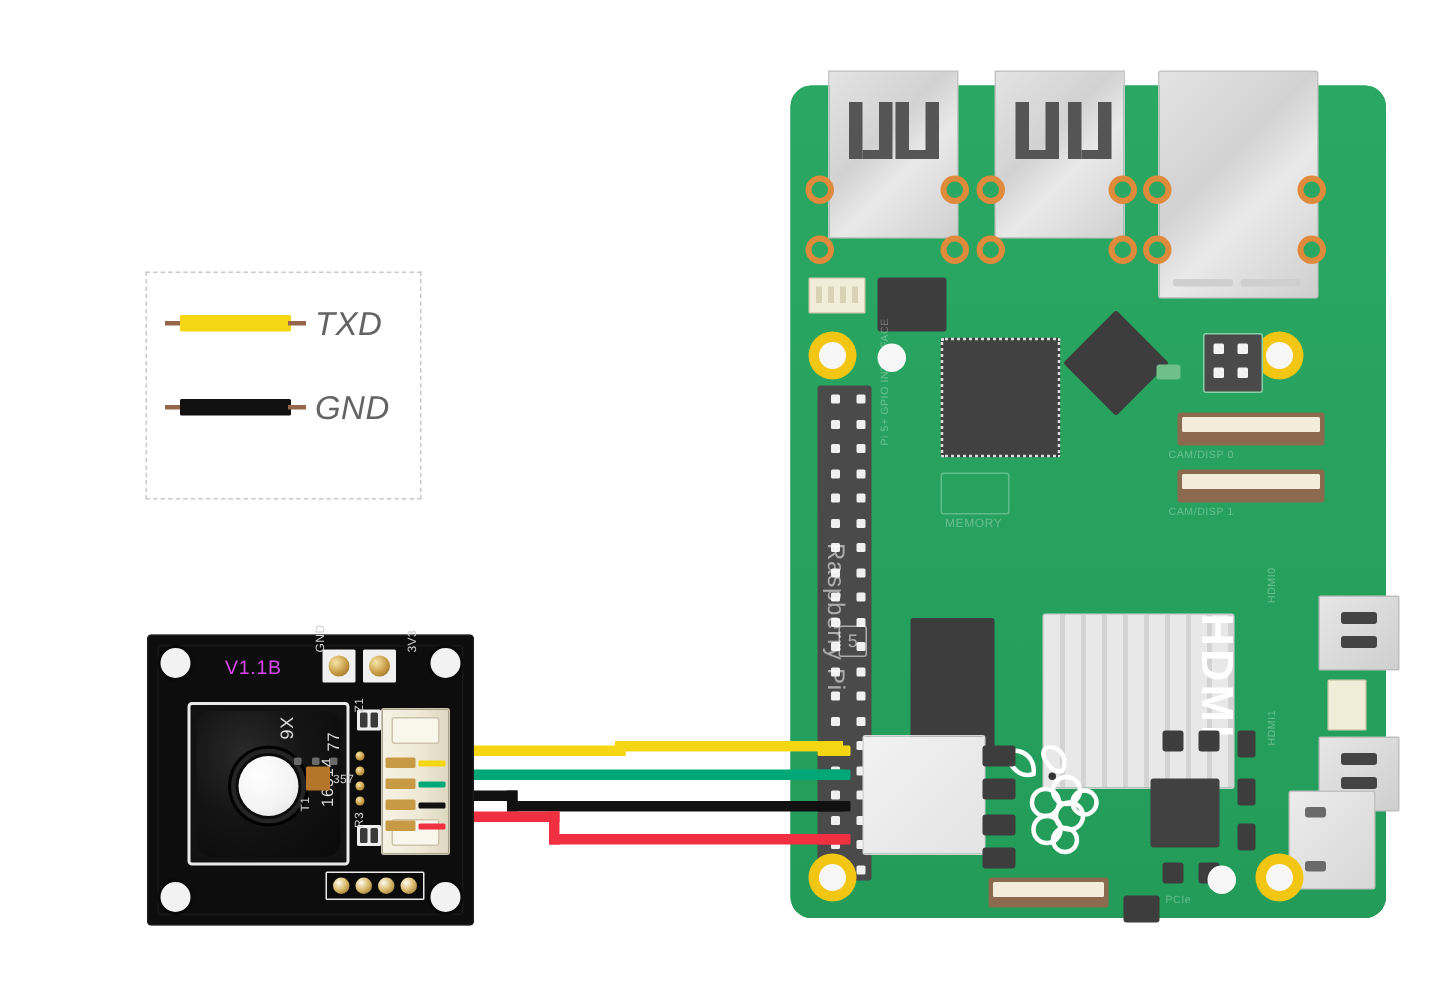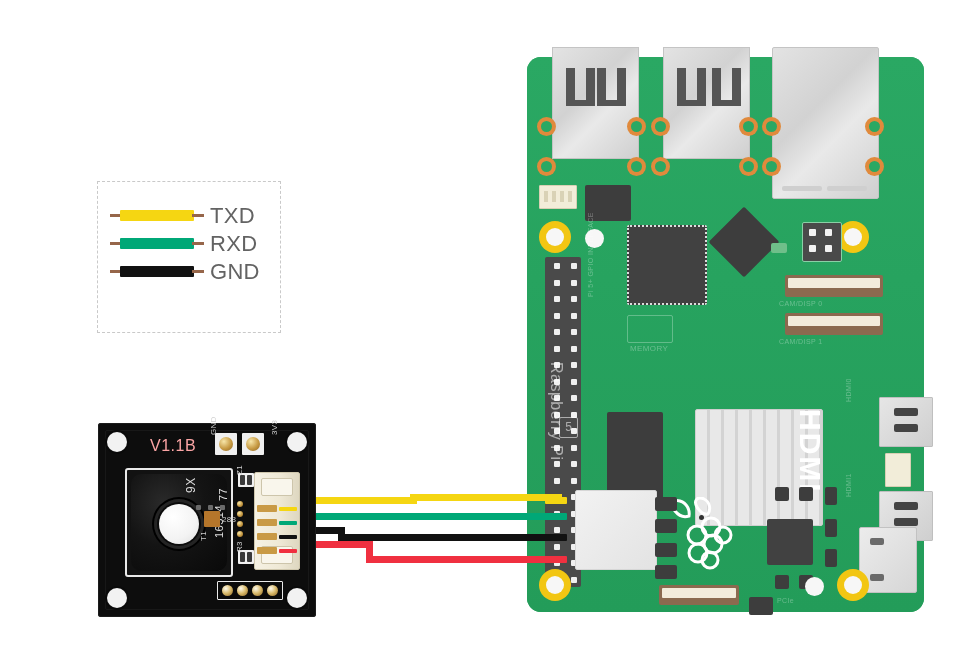--- a/index.html
+++ b/index.html
@@ -18,42 +18,42 @@
   .legend-row .stub{
     position:absolute;top:12px;height:3px;background:#96664a;
   }
   .legend-row .stub.l{left:12px;width:12px;}
   .legend-row .stub.r{left:94px;width:12px;}
   .legend-row .wire{
     position:absolute;left:22px;top:8px;width:74px;height:11px;border-radius:1px;
   }
   .legend-row .lbl{
     position:absolute;left:112px;top:2px;font-size:22px;color:#636363;
-    letter-spacing:.3px;line-height:24px;white-space:nowrap;
+    letter-spacing:.3px;line-height:24px;white-space:nowrap;font-style:italic;
   }
 
   
   .wseg{position:absolute;}
 
   
   #sensor{
     position:absolute;left:98px;top:423px;width:218px;height:194px;
     background:#0d0d0d;border-radius:3px;
     box-shadow:inset 0 0 0 1px #1c1c1c;
   }
   #sensor .inner-trace{
     position:absolute;left:7px;top:7px;right:7px;bottom:7px;
     border:1px solid #181818;border-radius:2px;
   }
   .mhole{position:absolute;width:20px;height:20px;border-radius:50%;
     background:#f2f2f2;box-shadow:0 0 0 2px #0a0a0a;}
   .mh-tl{left:9px;top:9px;} .mh-tr{right:9px;top:9px;}
   .mh-bl{left:9px;bottom:9px;} .mh-br{right:9px;bottom:9px;}
 
-  #verTxt{position:absolute;left:52px;top:14px;color:#fca5a5;font-size:16px;
+  #verTxt{position:absolute;left:52px;top:14px;color:#d946ef;font-size:13px;
     letter-spacing:.5px;font-family:"Liberation Sans",sans-serif;}
 
   
   #lensPkg{
     position:absolute;left:27px;top:45px;width:104px;height:105px;
     background:#121212;border:2px solid #e9e9e9;border-radius:3px;
   }
   #lensBody{
     position:absolute;left:4px;top:4px;width:96px;height:97px;
     background:radial-gradient(ellipse at 34% 30%, #2a2a2a 0%, #141414 45%, #090909 100%);
@@ -157,26 +157,20 @@
 
   <div id="legend">
 
     <div class="legend-row" style="top:20px">
       <div class="stub l"></div>
       <div class="wire" style="background:#f5d612"></div>
       <div class="stub r"></div>
       <div class="lbl">TXD</div>
     </div>
 
-    <div class="legend-row" style="top:48px">
-      <div class="stub l"></div>
-      <div class="wire" style="background:#00a877"></div>
-      <div class="stub r"></div>
-      <div class="lbl">RXD</div>
-    </div>
 
     <div class="legend-row" style="top:76px">
       <div class="stub l"></div>
       <div class="wire" style="background:#111111"></div>
       <div class="stub r"></div>
       <div class="lbl">GND</div>
     </div>
 
   </div>
 
@@ -421,21 +415,21 @@
       <div class="smd" style="left:9px;top:2px;width:5px;height:10px;background:#3a3a3a;"></div>
     </div>
     <div class="rtxt" style="left:137px;top:129px;transform:rotate(-90deg);transform-origin:left top;">R3</div>
 
     <div class="gold" style="left:139px;top:78px;width:6px;height:6px;"></div>
     <div class="gold" style="left:139px;top:88px;width:6px;height:6px;"></div>
     <div class="gold" style="left:139px;top:98px;width:6px;height:6px;"></div>
     <div class="gold" style="left:139px;top:108px;width:6px;height:6px;"></div>
 
     <div class="smd" style="left:106px;top:88px;width:16px;height:16px;background:#b5762b;border-radius:1px;"></div>
-    <div class="rtxt" style="left:124px;top:92px;">288</div>
+    <div class="rtxt" style="left:124px;top:92px;">357</div>
     <div class="rtxt" style="left:101px;top:118px;transform:rotate(-90deg);transform-origin:left top;">T1</div>
     <div class="smd" style="left:98px;top:82px;width:5px;height:5px;background:#6a6a6a;"></div>
     <div class="smd" style="left:110px;top:82px;width:5px;height:5px;background:#6a6a6a;"></div>
     <div class="smd" style="left:122px;top:82px;width:5px;height:5px;background:#6a6a6a;"></div>
 
     <div id="jst">
       <div class="slot" style="top:5px;"></div>
       <div class="slot" style="bottom:5px;"></div>
       <div class="cpin" style="top:34px;background:#f5d612;"></div>
       <div class="cpin" style="top:48px;background:#00a877;"></div>

